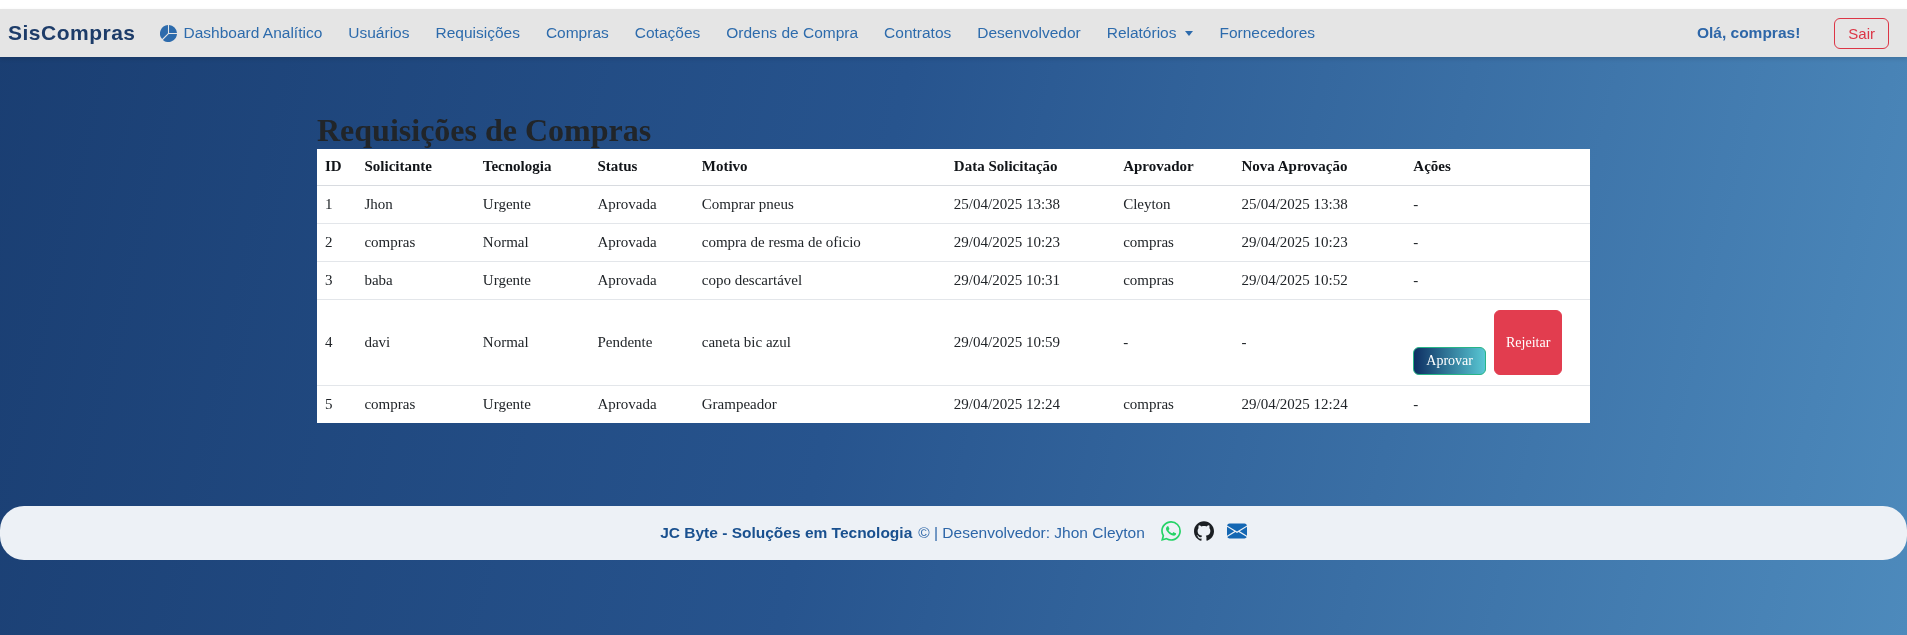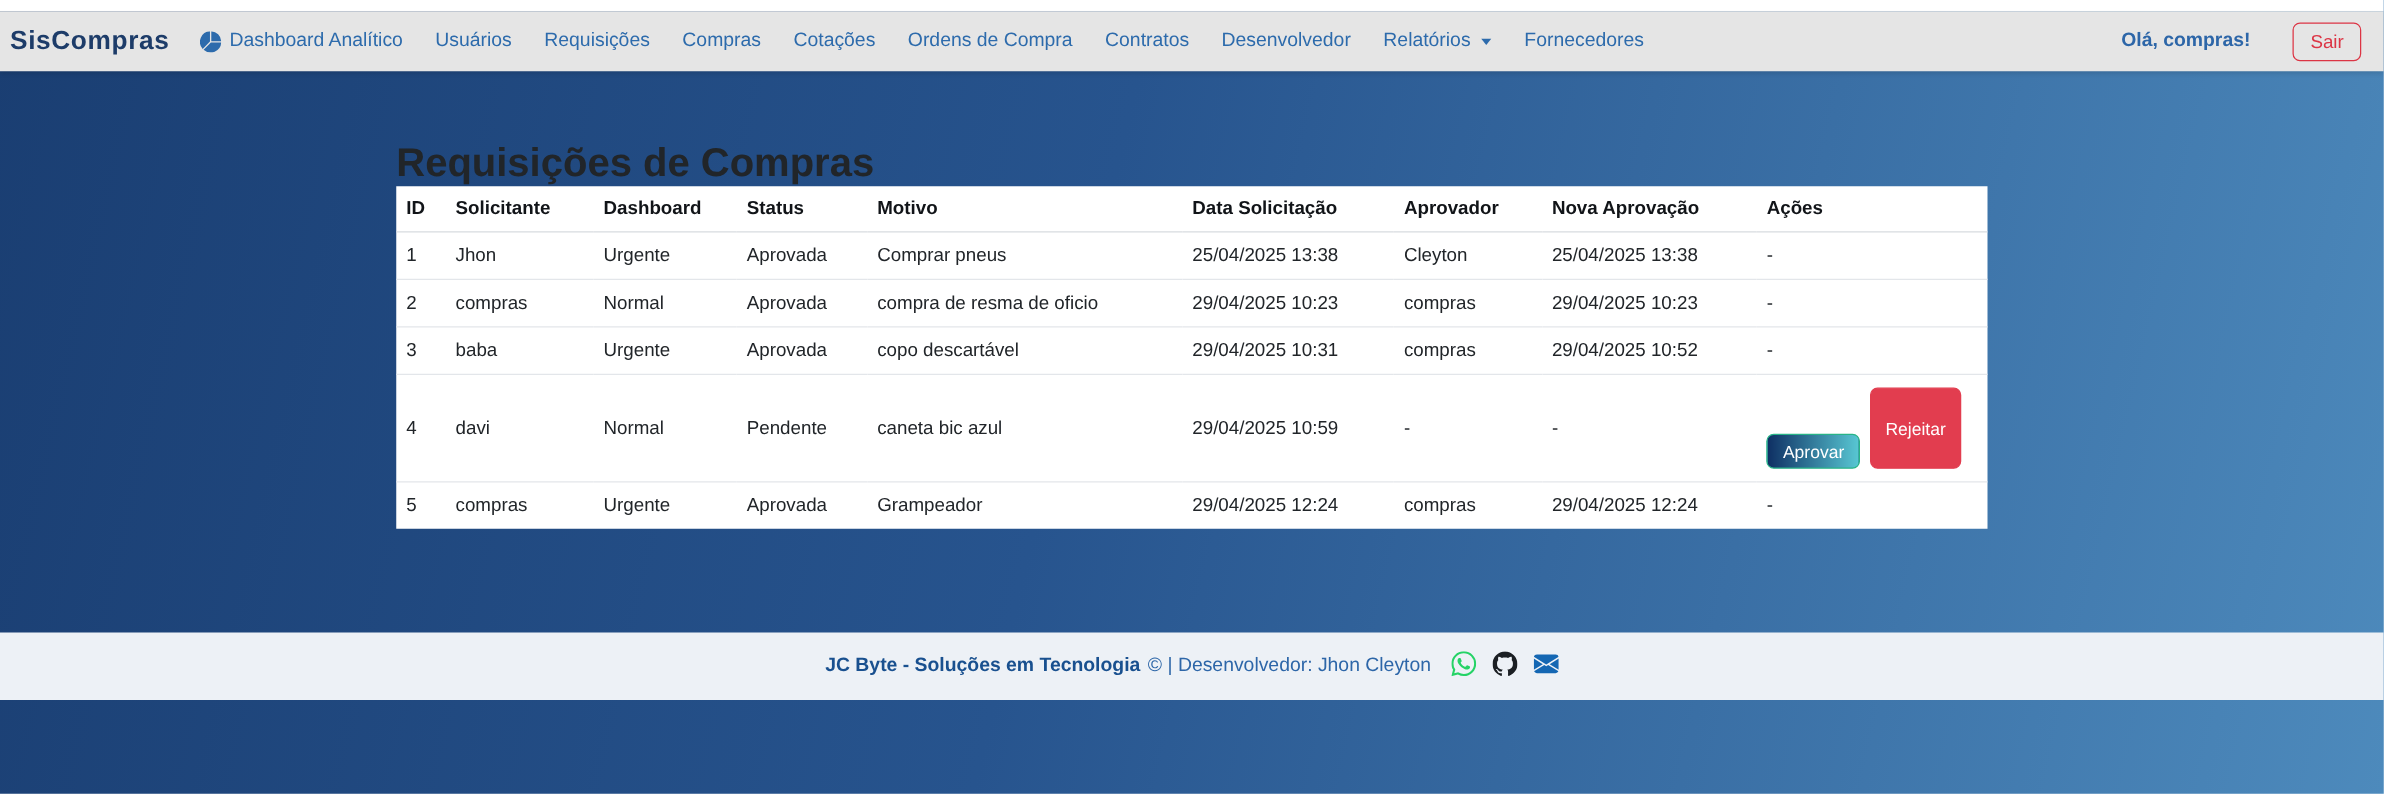--- a/index.html
+++ b/index.html
@@ -38,21 +38,21 @@
   }
   .nav-spacer { flex: 1; }
   .greeting { color: #2d66a8; font-weight: 700; font-size: 15.5px; margin-right: 34px; white-space: nowrap; }
   .logout-btn {
     color: #dc3545; background: transparent;
     border: 1px solid #dc3545; border-radius: 6px;
     font-size: 15px; font-family: inherit;
     padding: 6px 13px; cursor: pointer;
   }
   
-  .main { flex: 0 0 449px; }
+  .main { flex: 0 0 449px; font-family: Liberation Serif, serif; }
   .container { width: 1273px; margin: 0 auto; }
   .page-title {
     margin-top: 55px;
     font-size: 32px; font-weight: 600; color: #212529;
   }
   .new-btn {
     margin: 14px 0 17px;
     padding: 8px 17px;
     font-size: 15px; font-family: inherit; color: #ffffff;
     background: linear-gradient(90deg, #0e2f63 0%, #58c7d3 100%);
@@ -77,20 +77,21 @@
   .btn-reject {
     padding: 15px 11px; font-size: 14px; font-family: inherit; color: #fff;
     background: #e23d4f; border: 1px solid #e23d4f; border-radius: 6px; cursor: pointer;
   }
   
   .footer {
     flex: 0 0 54px;
     background: #edf1f6;
     display: flex; align-items: center; justify-content: center; gap: 6px;
     font-size: 15.5px;
+    border-radius: 24px;
   }
   .footer-brand { color: #19508f; font-weight: 700; }
   .footer-dev { color: #2d66a8; }
   .footer-icons { display: inline-flex; align-items: center; gap: 13px; margin-left: 10px; }
   .footer-icons a { display: inline-flex; cursor: pointer; }
   .bottom-strip { flex: 1; }
 </style>
 </head>
 <body>
 
@@ -172,21 +173,21 @@
             <col style="width:19.8%">
             <col style="width:13.3%">
           <col style="width:9.3%">
             <col style="width:13.5%">
             <col style="width:14.5%">
         </colgroup>
         <thead>
           <tr>
             <th>ID</th>
             <th>Solicitante</th>
-            <th>Dashboard</th>
+            <th>Tecnologia</th>
             <th>Status</th>
             <th>Motivo</th>
             <th>Data Solicitação</th>
             <th>Aprovador</th>
             <th>Nova Aprovação</th>
             <th>Ações</th>
           </tr>
         </thead>
         <tbody>
             <tr>

